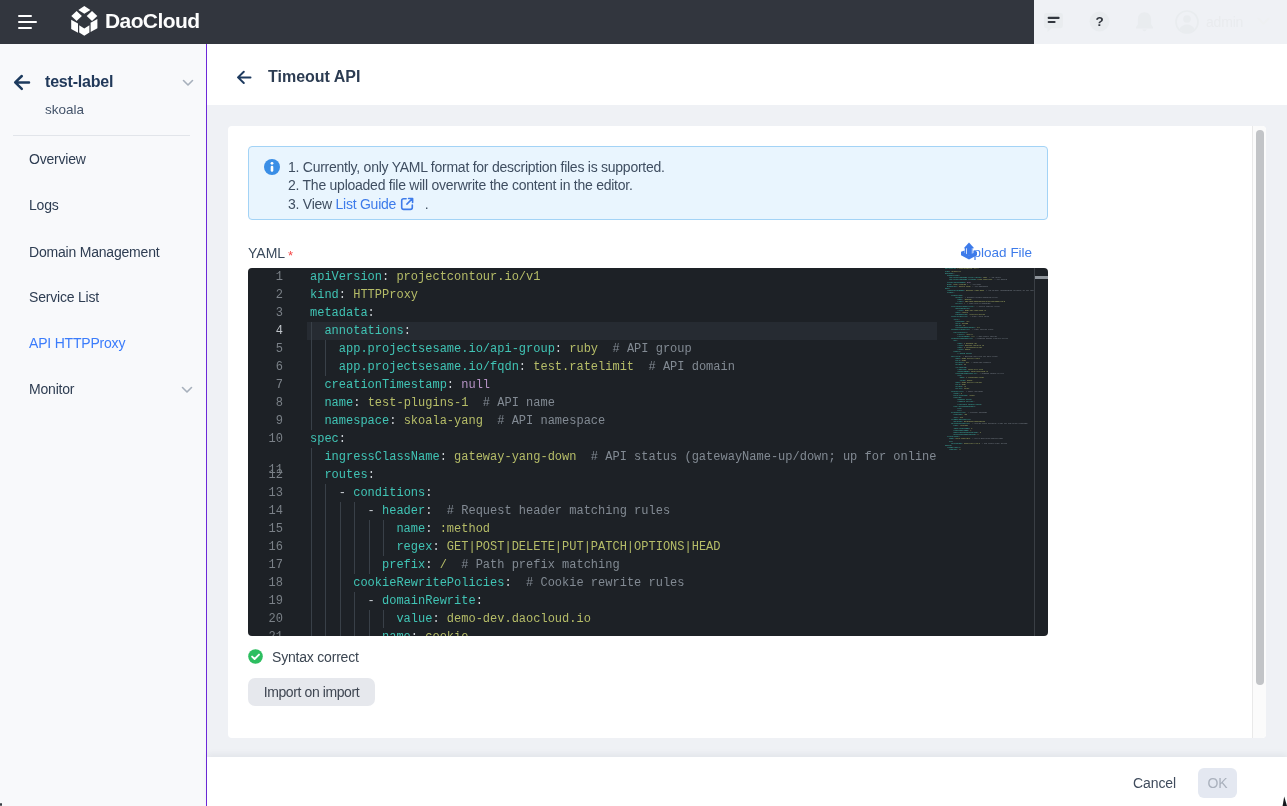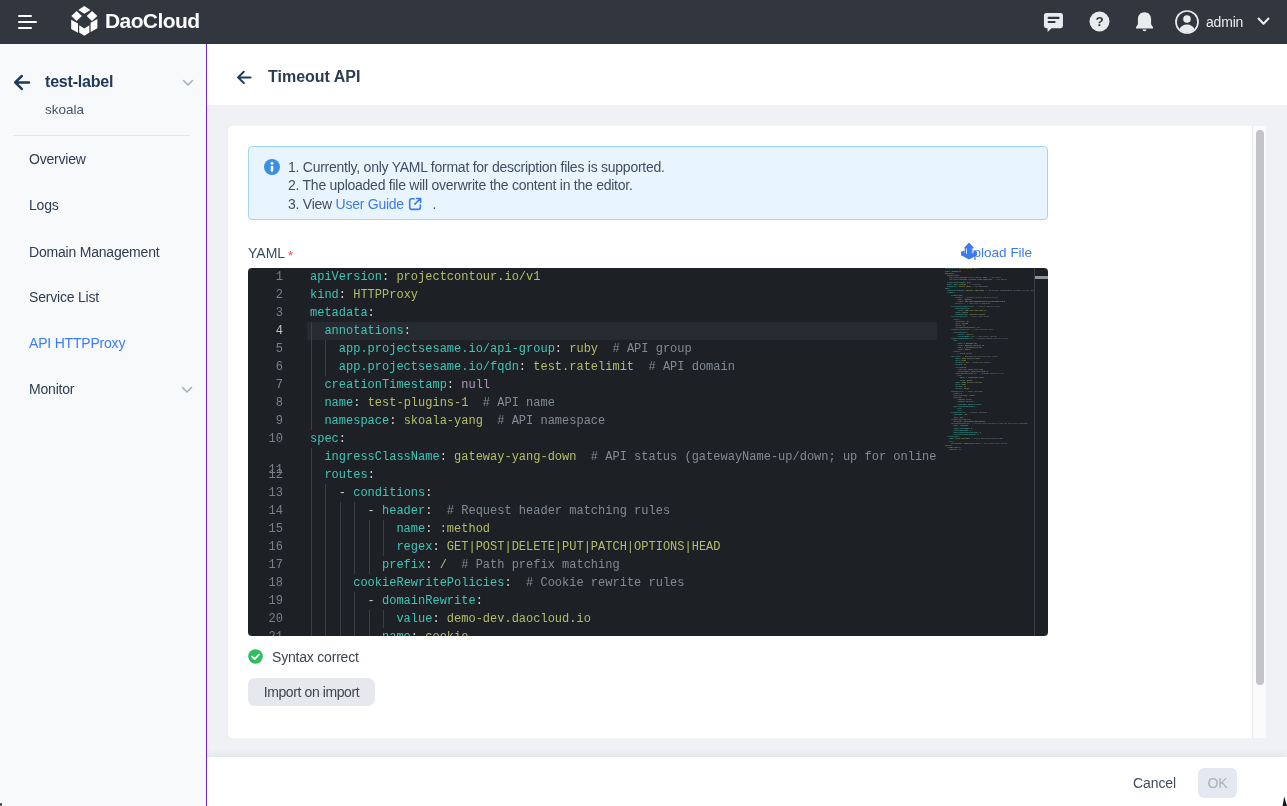--- a/index.html
+++ b/index.html
@@ -1,18 +1,18 @@
 <!DOCTYPE html>
 <html><head><meta charset="utf-8"><style>
 *{margin:0;padding:0;box-sizing:border-box}
 html,body{width:1287px;height:806px;overflow:hidden}
 body{font-family:"Liberation Sans",sans-serif;background:#eff1f5;position:relative}
 .abs{position:absolute}
 
-#topbar{position:absolute;left:0;top:0;width:1287px;height:44px;background:#32363e}
+#topbar{position:absolute;left:0;top:0;width:1034px;height:44px;background:#32363e}
 #topbar .bar{position:absolute;background:#fff;border-radius:1px;height:2.2px}
 #logotext{position:absolute;left:105px;top:9px;font-size:21px;font-weight:bold;color:#fdfdfd;letter-spacing:-.6px}
 #admin{position:absolute;left:1206px;top:14px;font-size:14px;color:#e9ebee;letter-spacing:-.2px}
 
 #sidebar{position:absolute;left:0;top:44px;width:207px;height:762px;background:#f8f9fb;border-right:1px solid #6d28d9}
 #sbtitle{position:absolute;left:45px;top:29px;font-size:16px;font-weight:600;color:#21395a;letter-spacing:-.2px}
 #sbsub{position:absolute;left:45px;top:58px;font-size:13.5px;color:#44546a}
 #sbdiv{position:absolute;left:13px;top:91px;width:177px;height:1px;background:#e2e5ea}
 .mi{position:absolute;left:29px;font-size:14px;color:#2e3d52;letter-spacing:-.2px}
 .mi.on{color:#3b7cfb}
@@ -123,21 +123,21 @@
 <div id="sbtrack"></div>
 <div id="sbthumb"></div>
 <div id="alert"></div>
 <svg style="left:264px;top:159px" width="16" height="16" viewBox="0 0 16 16">
 <circle cx="8" cy="8" r="8" fill="#3a8ee6"></circle>
 <circle cx="8" cy="4.3" r="1.4" fill="#fff"></circle>
 <rect x="6.7" y="6.7" width="2.6" height="6" rx="1.2" fill="#fff"></rect>
 </svg>
 <div class="al" style="top:159px">1. Currently, only YAML format for description files is supported.</div>
 <div class="al" style="top:177px">2. The uploaded file will overwrite the content in the editor.</div>
-<div class="al" style="top:195px">3. View <a class="lk">User Guide</a>&nbsp;<svg style="position:relative;display:inline-block;top:2px" width="14" height="14" viewBox="0 0 14 14">
+<div class="al" style="top:195px">3. View <a class="lk">List Guide</a>&nbsp;<svg style="position:relative;display:inline-block;top:2px" width="14" height="14" viewBox="0 0 14 14">
       <path d="M12.3 8.1 v2.4 a1.9 1.9 0 0 1 -1.9 1.9 H3.6 a1.9 1.9 0 0 1 -1.9 -1.9 V3.7 a1.9 1.9 0 0 1 1.9 -1.9 h2.5" fill="none" stroke="#3d7bea" stroke-width="1.6" stroke-linecap="round"></path>
       <path d="M6.9 7.1 L12.2 1.8 M8.6 1.5 h4 v4" fill="none" stroke="#3d7bea" stroke-width="1.6" stroke-linecap="round" stroke-linejoin="round"></path>
     </svg>&nbsp;&nbsp; .</div>
 <div id="ylab">YAML</div>
 <div id="yast">*</div>
 <svg style="left:960px;top:242px" width="18" height="18" viewBox="0 0 18 18">
 <g fill="#3d7bea">
 <polygon points="9,0.6 14.2,6.2 3.8,6.2"></polygon>
 <rect x="6.8" y="5.4" width="4.4" height="7.6"></rect>
 <path d="M1 9.8 L4.6 8.4 L4.6 11 L9 13.3 L13.4 11 L13.4 8.4 L17 9.8 L17 13.2 L9 17.4 L1 13.2 Z"></path>

